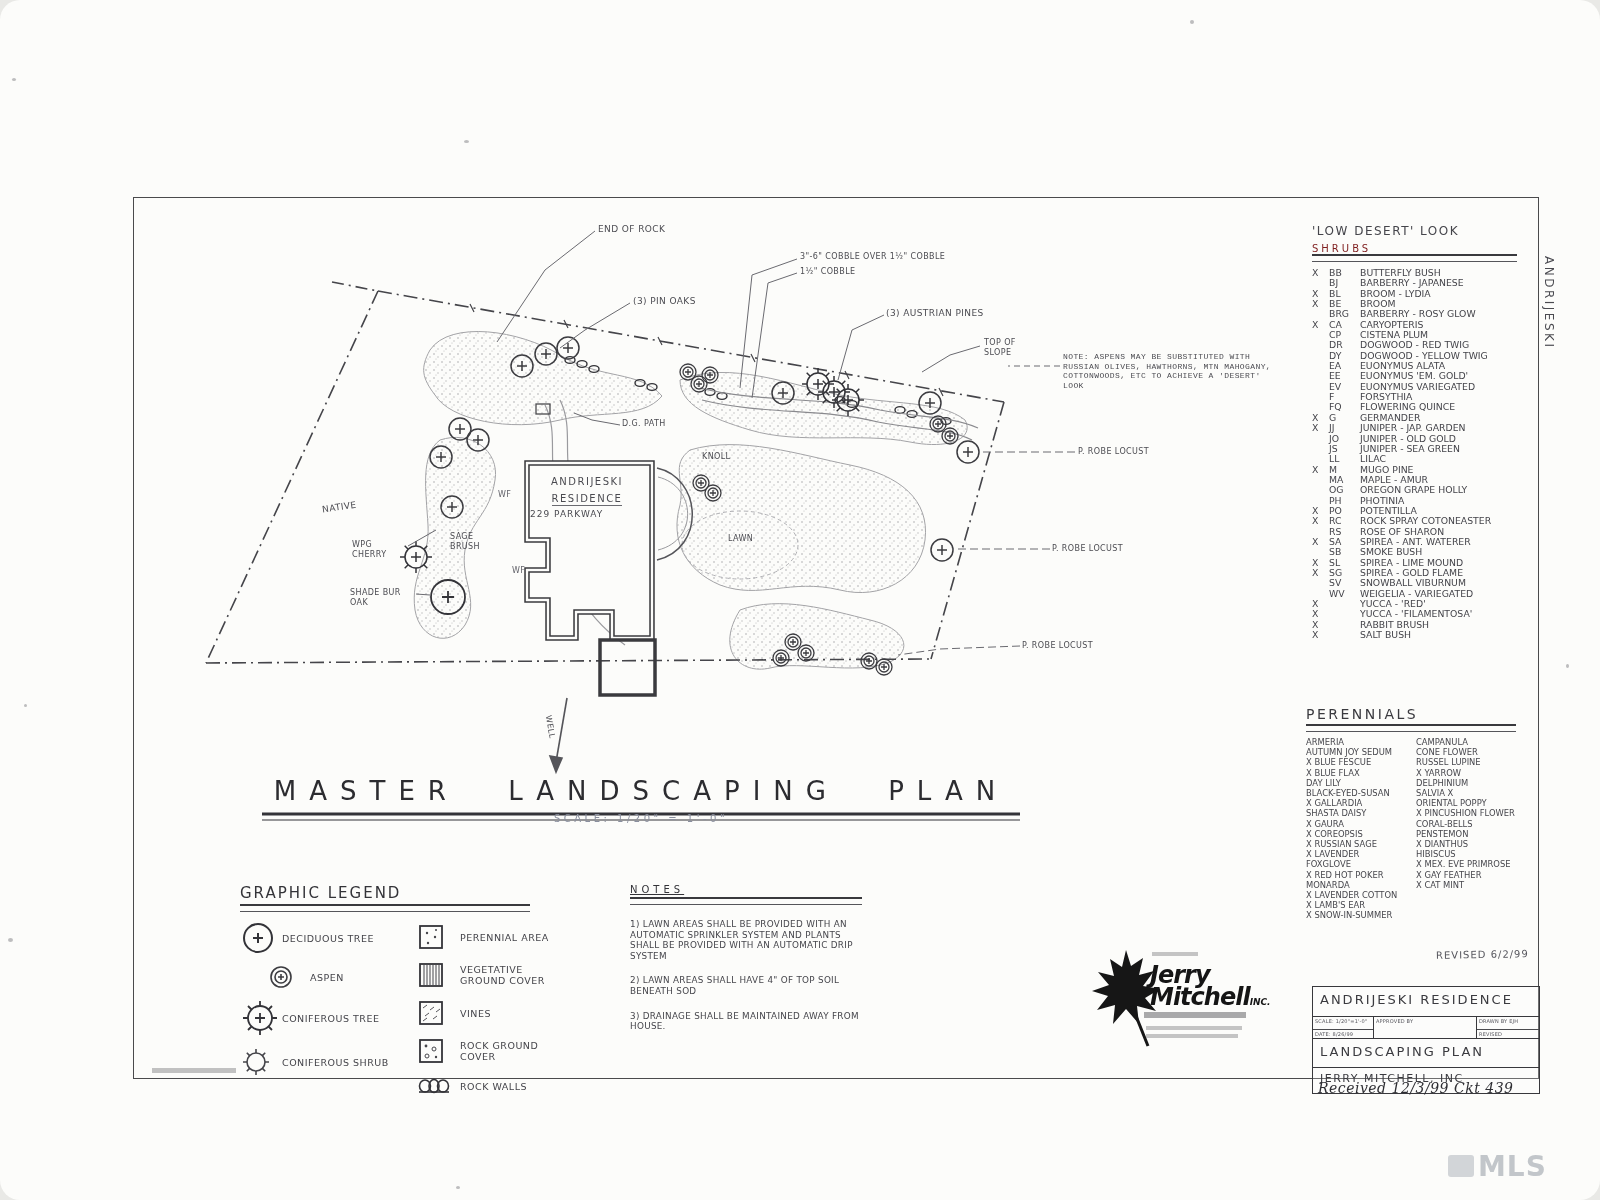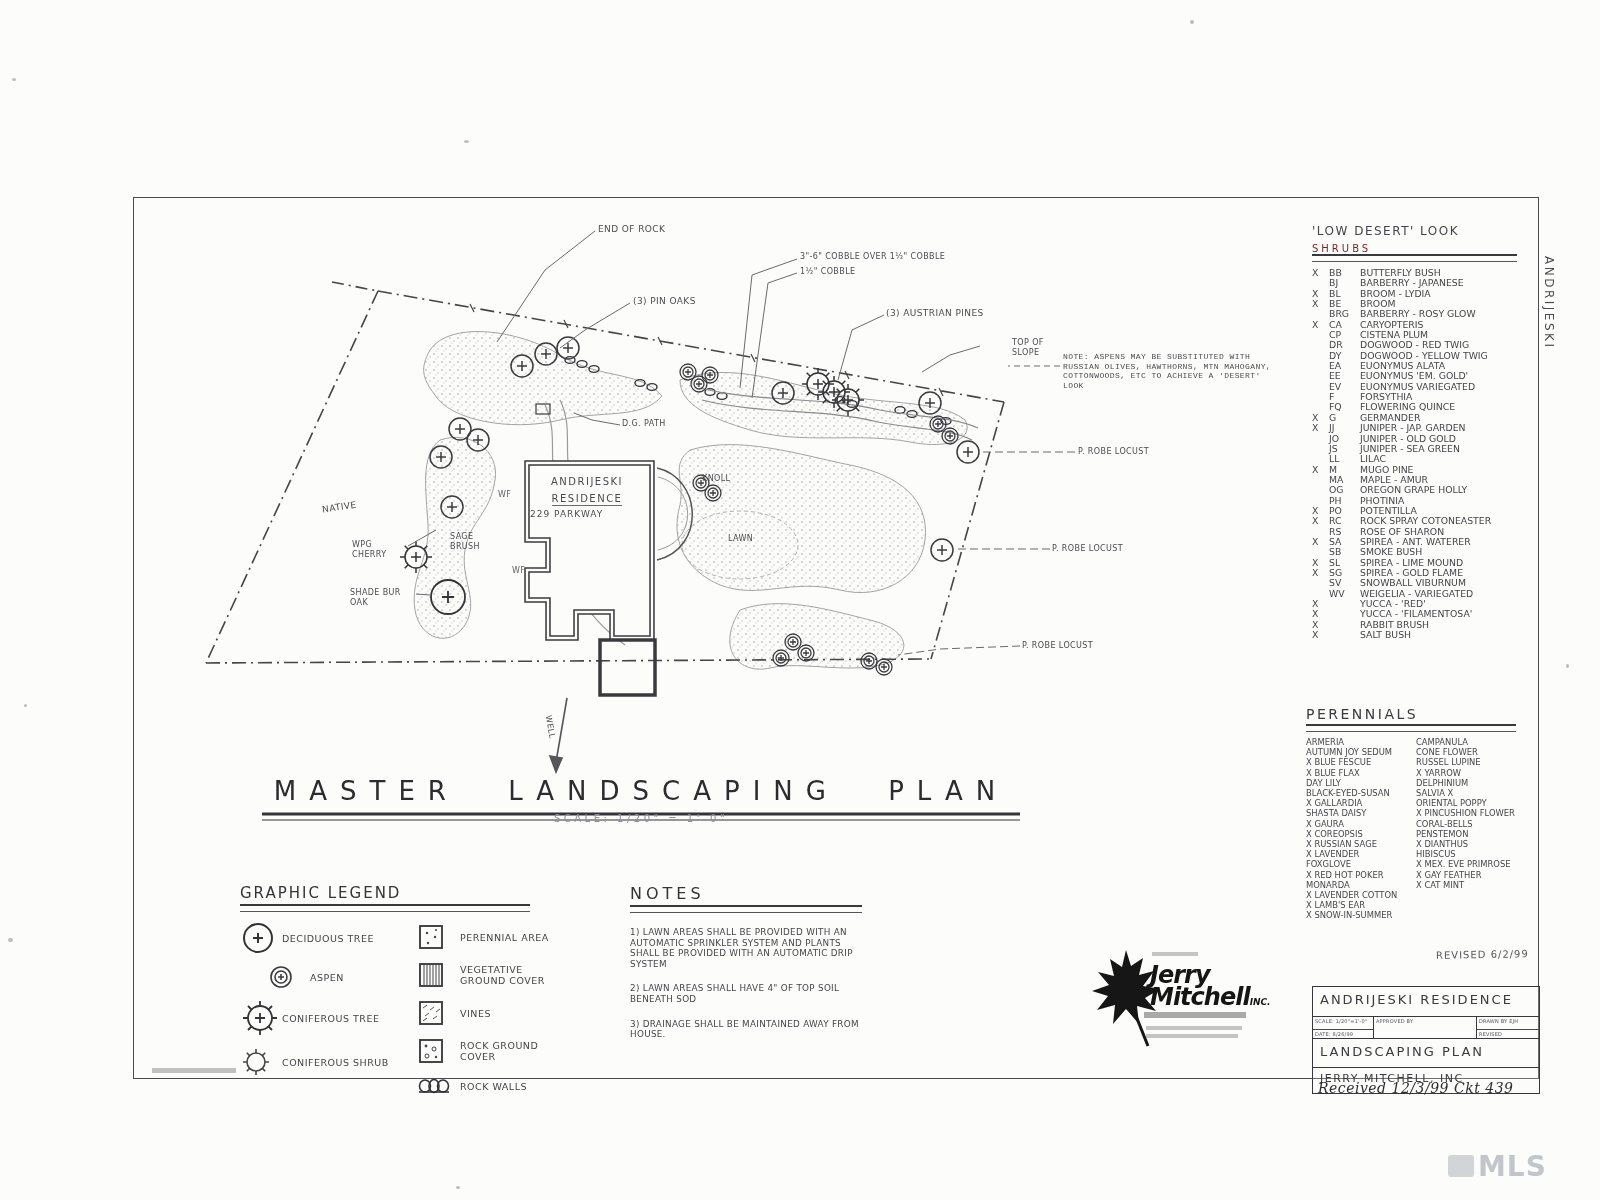--- a/index.html
+++ b/index.html
@@ -1,17 +1,17 @@
 <!DOCTYPE html>
 <html><head>
 <meta charset="utf-8">
 <style>
   html,body{margin:0;padding:0;background:#e9e9e6;}
   #page{position:relative;width:1600px;height:1200px;background:#fcfcfa;overflow:hidden;
-        font-family:"DejaVu Sans", sans-serif;color:#3a3a3f;}
+        font-family:"DejaVu Sans", sans-serif;color:#3a3a3f;border-radius:20px;}
   .abs{position:absolute;}
   .lbl{position:absolute;font-size:9px;color:#4c4c52;letter-spacing:.4px;white-space:nowrap;line-height:10px;}
   .lbl.sm{font-size:8px;}
   .lbl.wrap{white-space:normal;}
   .pencil{color:#63636b;}
   
   #border{position:absolute;left:133px;top:197px;width:1404px;height:880px;border:1.5px solid #4a4a4c;}
   
   .dunder{height:5px;border-top:2.5px solid #39393d;border-bottom:1px solid #55555a;}
   
@@ -31,21 +31,21 @@
   
   #legend{position:absolute;left:240px;top:884px;width:360px;}
   #legend .h2{font-size:15px;letter-spacing:2px;color:#333338;}
   .lrow{display:flex;align-items:center;margin-top:9px;}
   .lrow .sym{width:42px;flex:0 0 42px;display:flex;justify-content:flex-start;}
   .lrow .ltxt{font-size:9.5px;letter-spacing:.5px;color:#44444a;width:120px;line-height:11px;}
   #legend-right{position:absolute;left:418px;top:912px;width:150px;}
   #legend-right .lrow{margin-top:12px;}
   
   #notes{position:absolute;left:630px;top:884px;width:245px;}
-  #notes .h2{font-size:16px;letter-spacing:4px;color:#333338;}
+  #notes .h2{font-size:10px;letter-spacing:4px;color:#333338;text-decoration:underline;}
   .nitem{font-size:8.8px;line-height:10.6px;color:#46464c;margin-top:14px;letter-spacing:.3px;width:235px;}
   
   #ptitle{position:absolute;left:262px;top:776px;width:758px;text-align:center;}
   #ptitle .t{font-size:26px;letter-spacing:13px;word-spacing:28px;color:#2c2c30;}
   #ptitle .scale{margin-top:7px;font-size:10px;letter-spacing:3.5px;color:#8a8f9e;}
   
   #houselbl{position:absolute;left:528px;top:476px;width:118px;text-align:center;color:#4a4a50;}
   #houselbl .l1{font-size:10px;letter-spacing:1.5px;}
   #houselbl .l2{font-size:10px;letter-spacing:1.5px;border-bottom:1px solid #6a6a70;display:inline-block;padding-bottom:1px;}
   #houselbl .l3{font-size:9px;text-align:left;margin-top:3px;margin-left:2px;letter-spacing:1px;}
@@ -232,31 +232,31 @@
     <path d="M262,814 H1020" stroke-width="3"></path>
     <path d="M262,820 H1020" stroke-width="1"></path>
   </g>
 </svg>
 
 <div class="lbl" style="left:598px;top:224px;">END OF ROCK</div>
 <div class="lbl" style="left:633px;top:296px;">(3) PIN OAKS</div>
 <div class="lbl sm" style="left:800px;top:252px;">3"-6" COBBLE OVER 1½" COBBLE</div>
 <div class="lbl sm" style="left:800px;top:267px;">1½" COBBLE</div>
 <div class="lbl" style="left:886px;top:308px;">(3) AUSTRIAN PINES</div>
-<div class="lbl sm wrap" style="left:984px;top:338px;width:46px;margin-left:28px;">TOP OF SLOPE</div>
+<div class="lbl sm wrap" style="left:984px;top:338px;width:46px;">TOP OF SLOPE</div>
 <div class="lbl sm wrap note-wrap" style="left:1063px;top:352px;width:212px;font-family:Liberation Mono, monospace;">NOTE: ASPENS MAY BE SUBSTITUTED WITH RUSSIAN OLIVES, HAWTHORNS, MTN MAHOGANY, COTTONWOODS, ETC TO ACHIEVE A 'DESERT' LOOK</div>
 <div class="lbl sm" style="left:1078px;top:447px;">P. ROBE LOCUST</div>
 <div class="lbl sm" style="left:1052px;top:544px;">P. ROBE LOCUST</div>
 <div class="lbl sm" style="left:1022px;top:641px;">P. ROBE LOCUST</div>
 <div class="lbl" style="left:322px;top:502px;transform:rotate(-8deg);">NATIVE</div>
 <div class="lbl sm wrap" style="left:352px;top:540px;width:48px;">WPG CHERRY</div>
 <div class="lbl sm wrap" style="left:450px;top:532px;width:42px;">SAGE BRUSH</div>
 <div class="lbl sm wrap" style="left:350px;top:588px;width:52px;">SHADE BUR OAK</div>
 <div class="lbl sm" style="left:622px;top:419px;">D.G. PATH</div>
-<div class="lbl sm" style="left:702px;top:474px;">KNOLL</div>
+<div class="lbl sm" style="left:702px;top:452px;">KNOLL</div>
 <div class="lbl sm" style="left:728px;top:534px;">LAWN</div>
 <div class="lbl sm" style="left:538px;top:722px;transform:rotate(80deg);">WELL</div>
 <div class="lbl sm pencil" style="left:498px;top:490px;">WF</div>
 <div class="lbl sm pencil" style="left:512px;top:566px;">WF</div>
 
 <div id="houselbl">
   <div class="l1">ANDRIJESKI</div>
   <div><span class="l2">RESIDENCE</span></div>
   <div class="l3">229 PARKWAY</div>
 </div>

